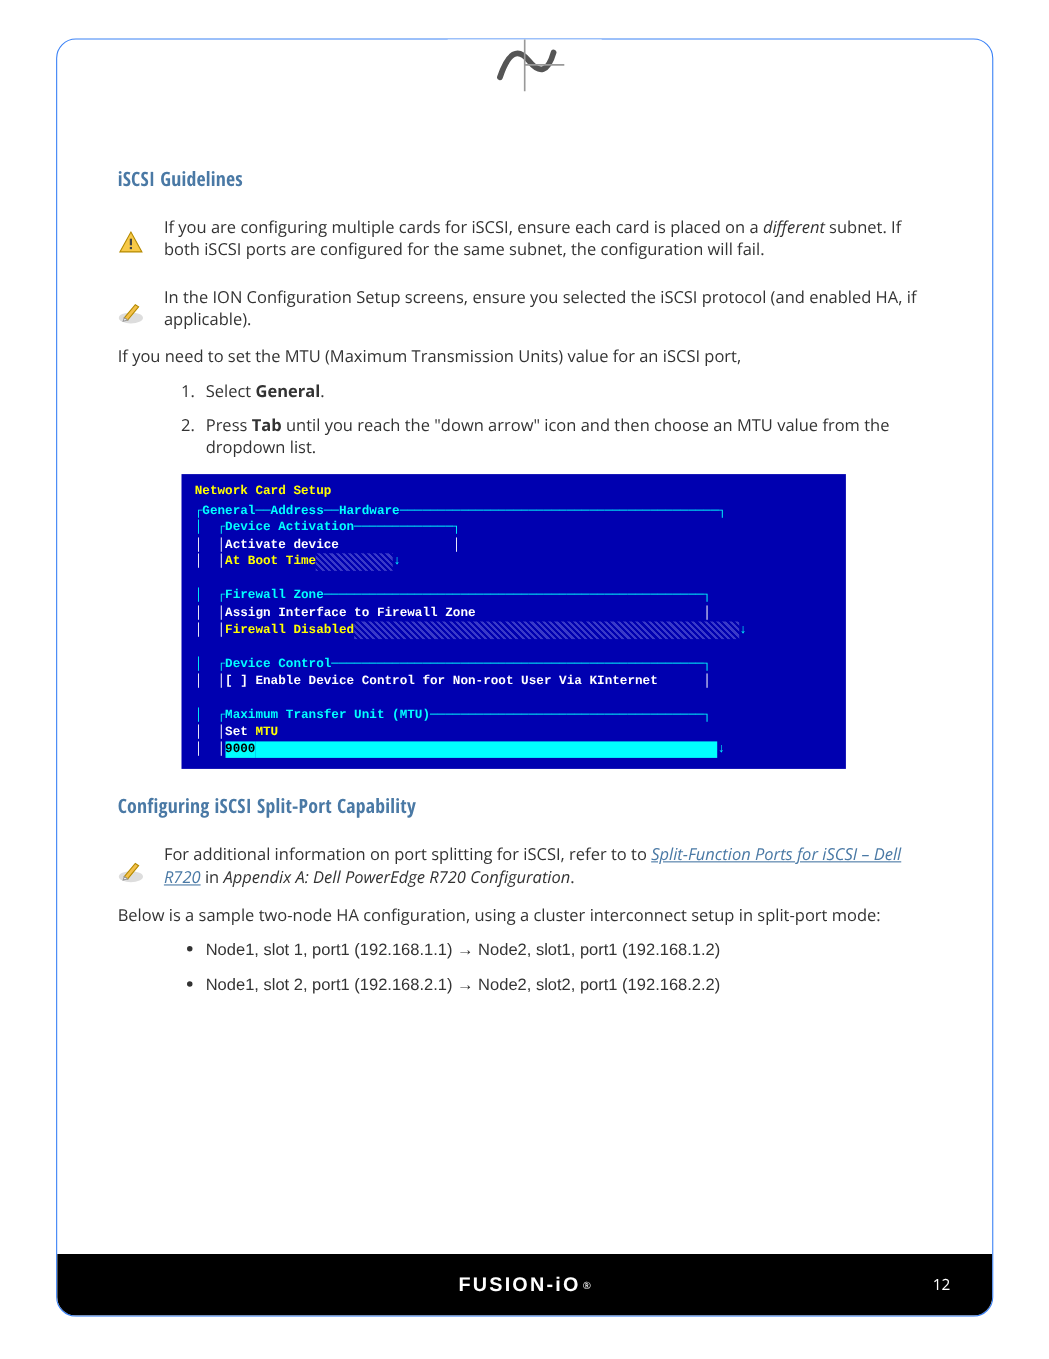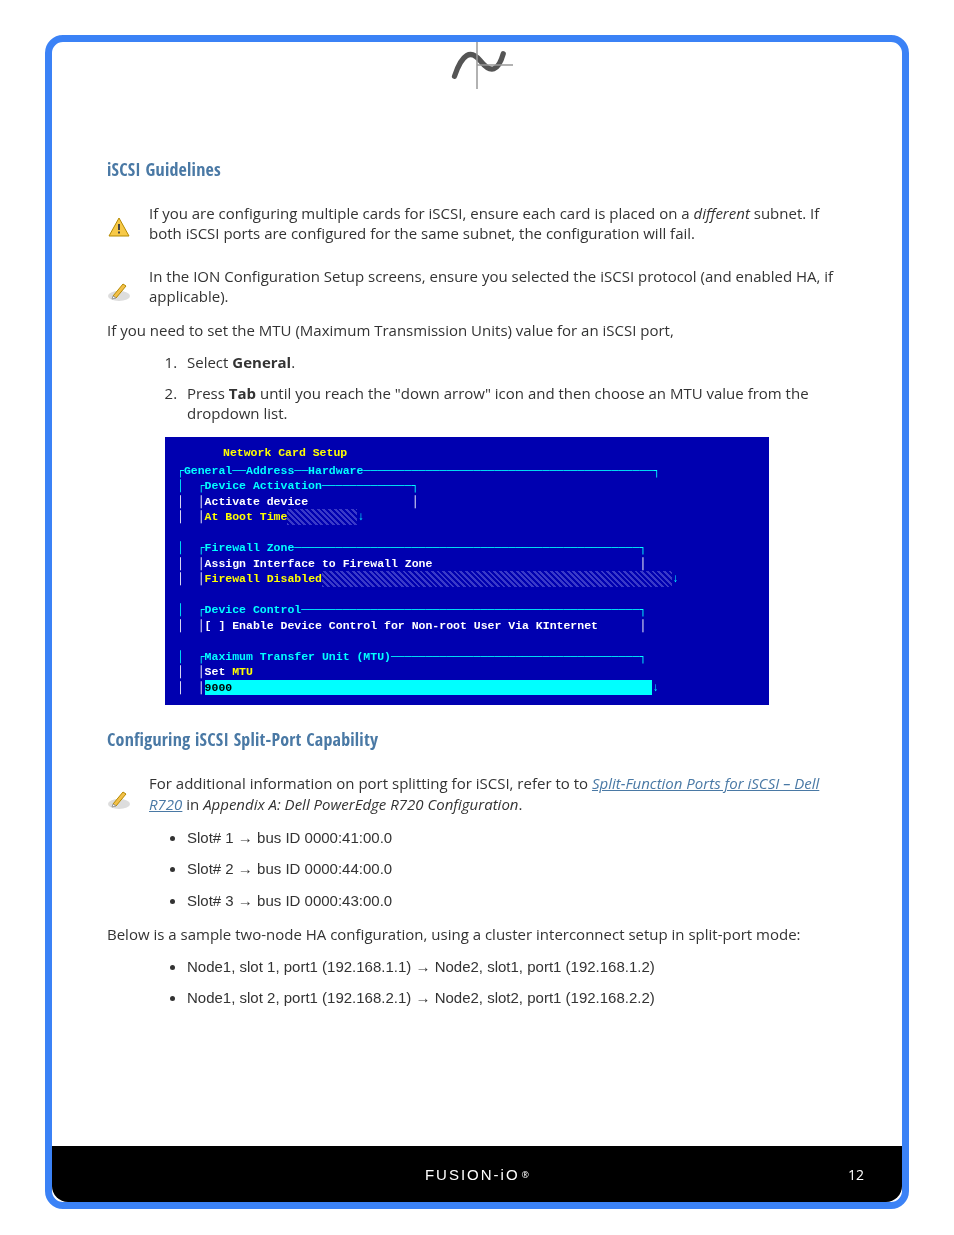--- a/index.html
+++ b/index.html
@@ -8,21 +8,21 @@
     font-family: "Segoe UI", "Open Sans", Arial, sans-serif;
     font-size: 15px;
     color: #333;
     background: #fff;
     width: 954px;
   }
   .page {
     position: relative;
     width: 850px;
     margin: 35px auto 0 auto;
-    border: 7px solid #3b82f6;
+    border: 1px solid #3b82f6;
     border-radius: 18px;
     overflow: hidden;
     min-height: 1160px;
   }
   .top-logo {
     position: absolute;
     top: -12px;
     left: 50%;
     transform: translateX(-50%);
     background: #fff;
@@ -63,21 +63,21 @@
     width: 580px;
     background: #0000b0;
     color: #fff;
     font-family: "Courier New", monospace;
     font-size: 11.5px;
     font-weight: bold;
     line-height: 1.35;
     padding: 8px 12px 10px 12px;
     white-space: pre;
   }
-  .terminal .t-title { color: #ffff00; margin-bottom: 2px; margin-left: 46px; }
+  .terminal .t-title { color: #ffff00; margin-bottom: 2px; }
   .terminal .t-line { color: #00ffff; text-align: right; }
   .terminal .t-wline { color: #ffffff; }
   .terminal .t-yellow { color: #ffff00; }
   .terminal .t-arrow { color: #00ffff; }
   .terminal .field-shaded {
     background: repeating-linear-gradient(45deg, #3a3ac8 0px, #3a3ac8 2px, #0000b0 2px, #0000b0 4px);
     display:inline-block;
   }
   .terminal .field-input {
     background: #00ffff;
@@ -95,23 +95,23 @@
     background: #000;
     color: #fff;
     height: 56px;
     display: flex;
     align-items: center;
     justify-content: center;
     border-radius: 0 0 16px 16px;
   }
   .footer-brand {
     font-family: Arial, sans-serif;
-    font-size: 15px;
+    font-size: 18px;
     letter-spacing: 2px;
-    font-weight: 400;
+    font-weight: 700;
     font-stretch: expanded;
   }
   .footer-dot { font-size: 9px; vertical-align: super; margin-left:2px;}
   .page-num {
     position: absolute;
     right: 38px;
     bottom: 18px;
     color: #fff;
     font-size: 14px;
   }
@@ -195,25 +195,20 @@
             <path d="M6 18 L9 20 L5 21 Z" fill="#fff" stroke="#999"></path>
           </svg>
       </span>
       <span class="txt">
         <span>For additional information on port splitting for iSCSI, refer to to </span><a href="#" class="doc-link">Split-Function Ports for iSCSI – Dell R720</a><span> in </span><span class="appendix-ref">Appendix A: Dell PowerEdge R720 Configuration</span><span>.</span>
       </span>
     </div>
 
 
 
-    <ul class="bullets">
-      <li><span class="arrow-sym">Slot# 1 → bus ID  0000:41:00.0</span></li>
-      <li><span class="arrow-sym">Slot# 2 → bus ID  0000:44:00.0</span></li>
-      <li><span class="arrow-sym">Slot# 3 → bus ID  0000:43:00.0</span></li>
-    </ul>
 
     <p class="body">Below is a sample two-node HA configuration, using a cluster interconnect setup in split-port mode:</p>
 
     <ul class="bullets">
       <li><span class="arrow-sym">Node1, slot 1, port1  (192.168.1.1) → Node2, slot1, port1 (192.168.1.2)</span></li>
       <li><span class="arrow-sym">Node1, slot 2, port1  (192.168.2.1) → Node2, slot2, port1 (192.168.2.2)</span></li>
     </ul>
 
   </div>
 

